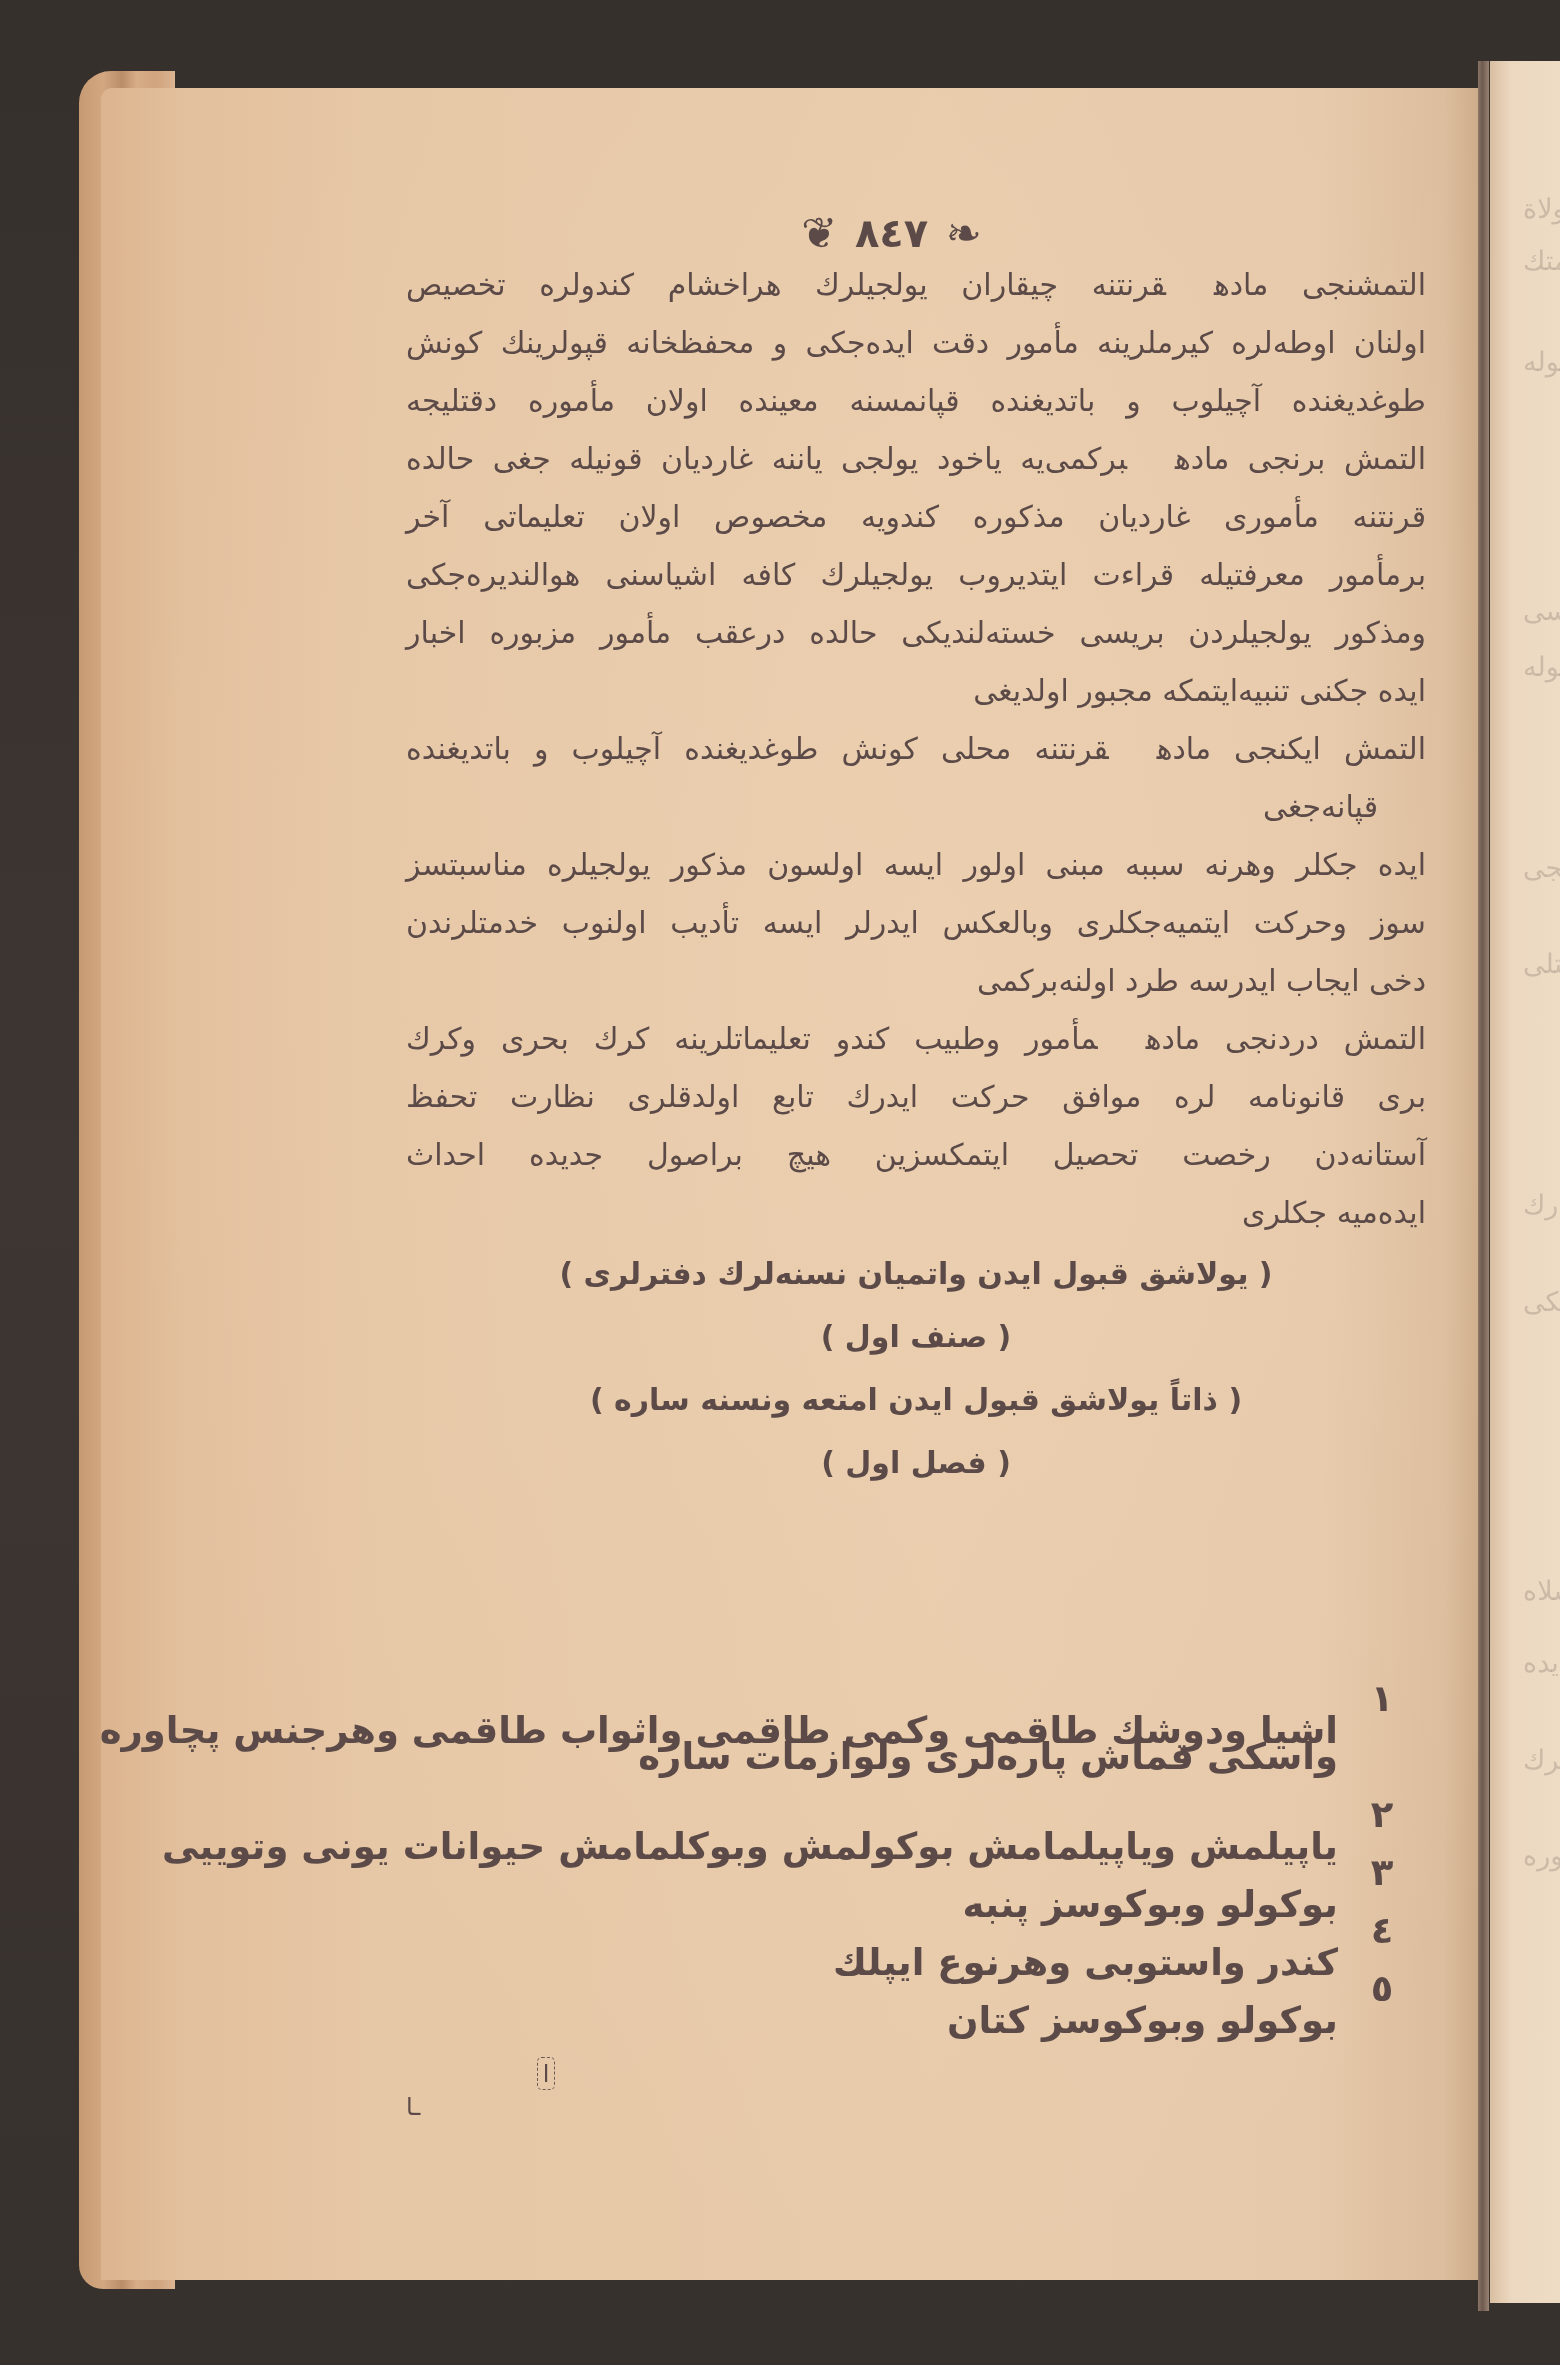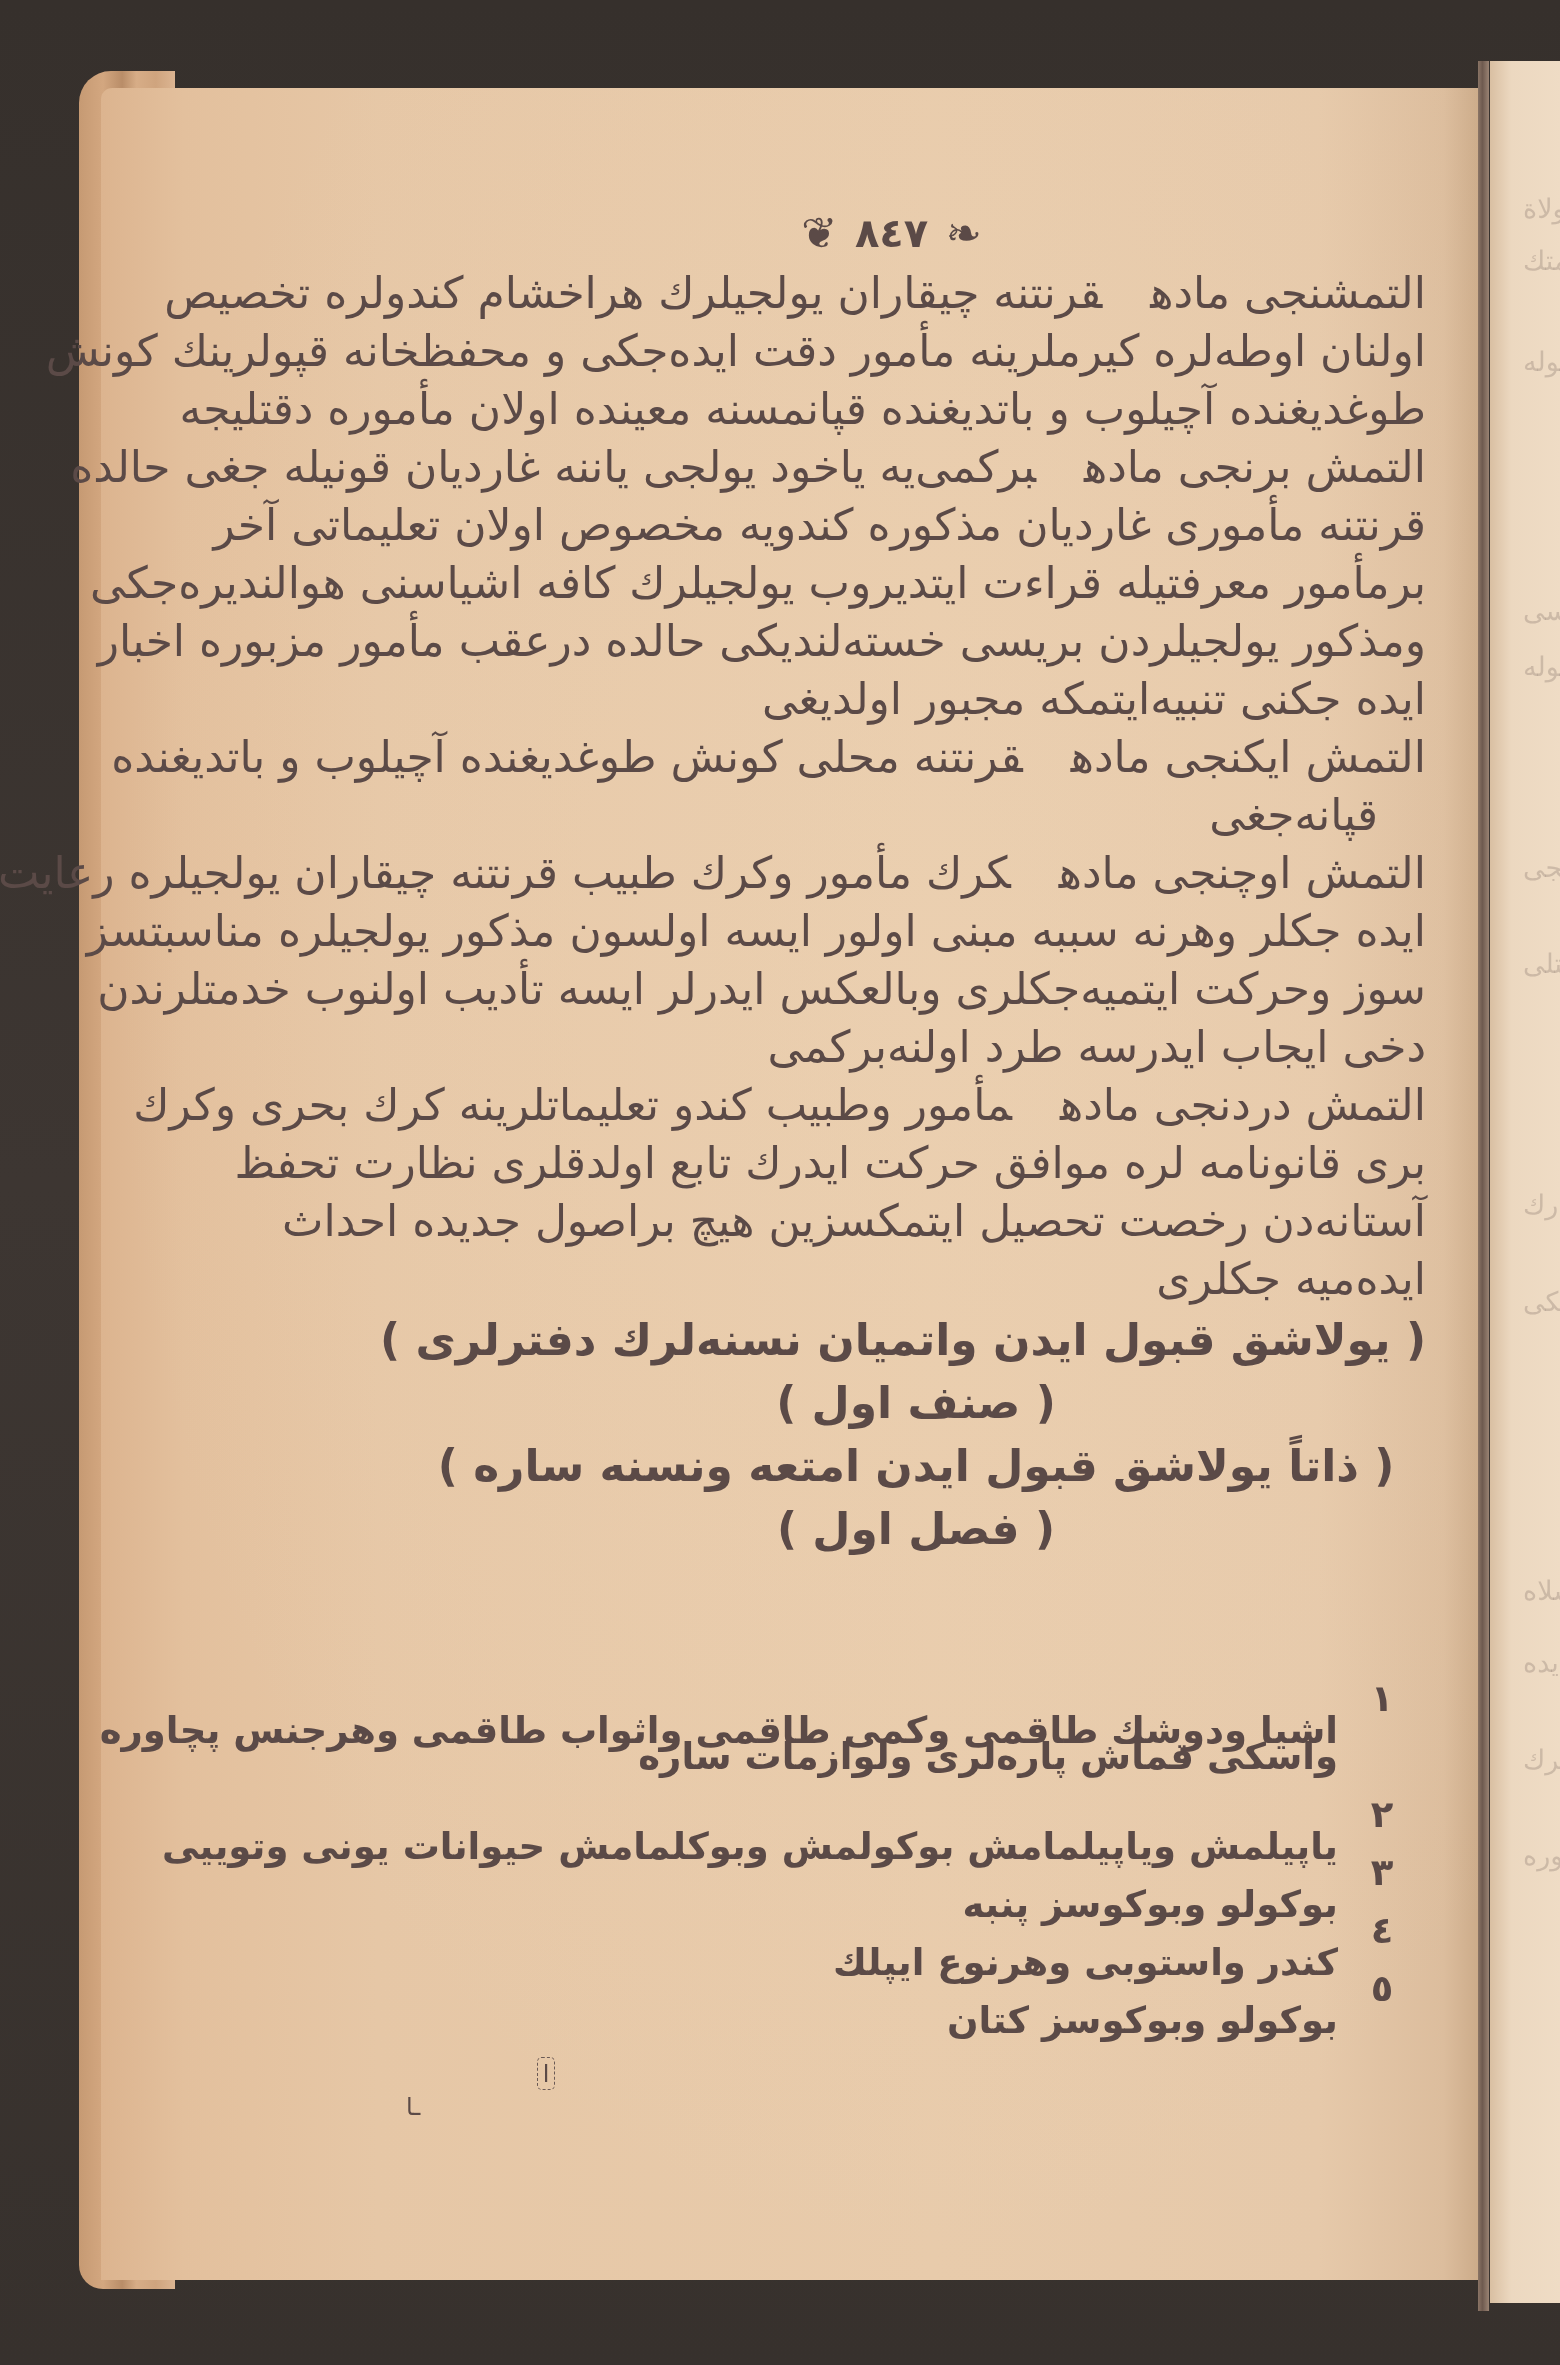--- a/index.html
+++ b/index.html
@@ -66,23 +66,23 @@
     font-size: 40px; font-weight: bold;
   }
   .ornament {
     font-size: 43px;
     color: #5b4a47;
     line-height: 1;
   }
 
   .text-block {
     position: absolute;
-    left: 406px; top: 264px;
+    left: 406px; top: 256px;
     width: 1020px;
-    font-size: 44px;
+    font-size: 30px;
     line-height: 58px;
   }
   .line {
     white-space: nowrap;
     text-align: justify;
     text-align-last: justify;
     height: 58px;
   }
   .line.short {
     text-align-last: right;
@@ -161,21 +161,20 @@
 
     <div class="line"><span class="article-label">التمش برنجی ماده</span><span>بركمی‌یه یاخود یولجی یاننه غاردیان قونیله جغی حالده</span></div>
     <div class="line">قرنتنه مأموری غاردیان مذكوره كندویه مخصوص اولان تعلیماتی آخر</div>
     <div class="line">برمأمور معرفتیله قراءت ایتدیروب یولجیلرك كافه اشیاسنی هوالندیره‌جكی</div>
     <div class="line">ومذكور یولجیلردن بریسی خسته‌لندیكی حالده درعقب مأمور مزبوره اخبار</div>
     <div class="line short">ایده جكنی تنبیه‌ایتمكه مجبور اولدیغی</div>
 
     <div class="line"><span class="article-label">التمش ایكنجی ماده</span><span>قرنتنه محلی كونش طوغدیغنده آچیلوب و باتدیغنده</span></div>
     <div class="line short" style="padding-right:48px">قپانه‌جغی</div>
 
-    <div class="line"><span class="article-label">التمش اوچنجی ماده</span><span>كرك مأمور وكرك طبیب قرنتنه چیقاران یولجیلره رعایت</span></div>
     <div class="line">ایده جكلر وهرنه سببه مبنی اولور ایسه اولسون مذكور یولجیلره مناسبتسز</div>
     <div class="line">سوز وحركت ایتمیه‌جكلری وبالعكس ایدرلر ایسه تأدیب اولنوب خدمتلرندن</div>
     <div class="line short">دخی ایجاب ایدرسه طرد اولنه‌بركمی</div>
 
     <div class="line"><span class="article-label">التمش دردنجی ماده</span><span>مأمور وطبیب كندو تعلیماتلرینه كرك بحری وكرك</span></div>
     <div class="line">بری قانونامه لره موافق حركت ایدرك تابع اولدقلری نظارت تحفظ</div>
     <div class="line">آستانه‌دن رخصت تحصیل ایتمكسزین هیچ براصول جدیده احداث</div>
     <div class="line short">ایده‌میه جكلری</div>
 
     <div class="line centered" style="height:63px;line-height:63px">( یولاشق قبول ایدن واتمیان نسنه‌لرك دفترلری )</div>

